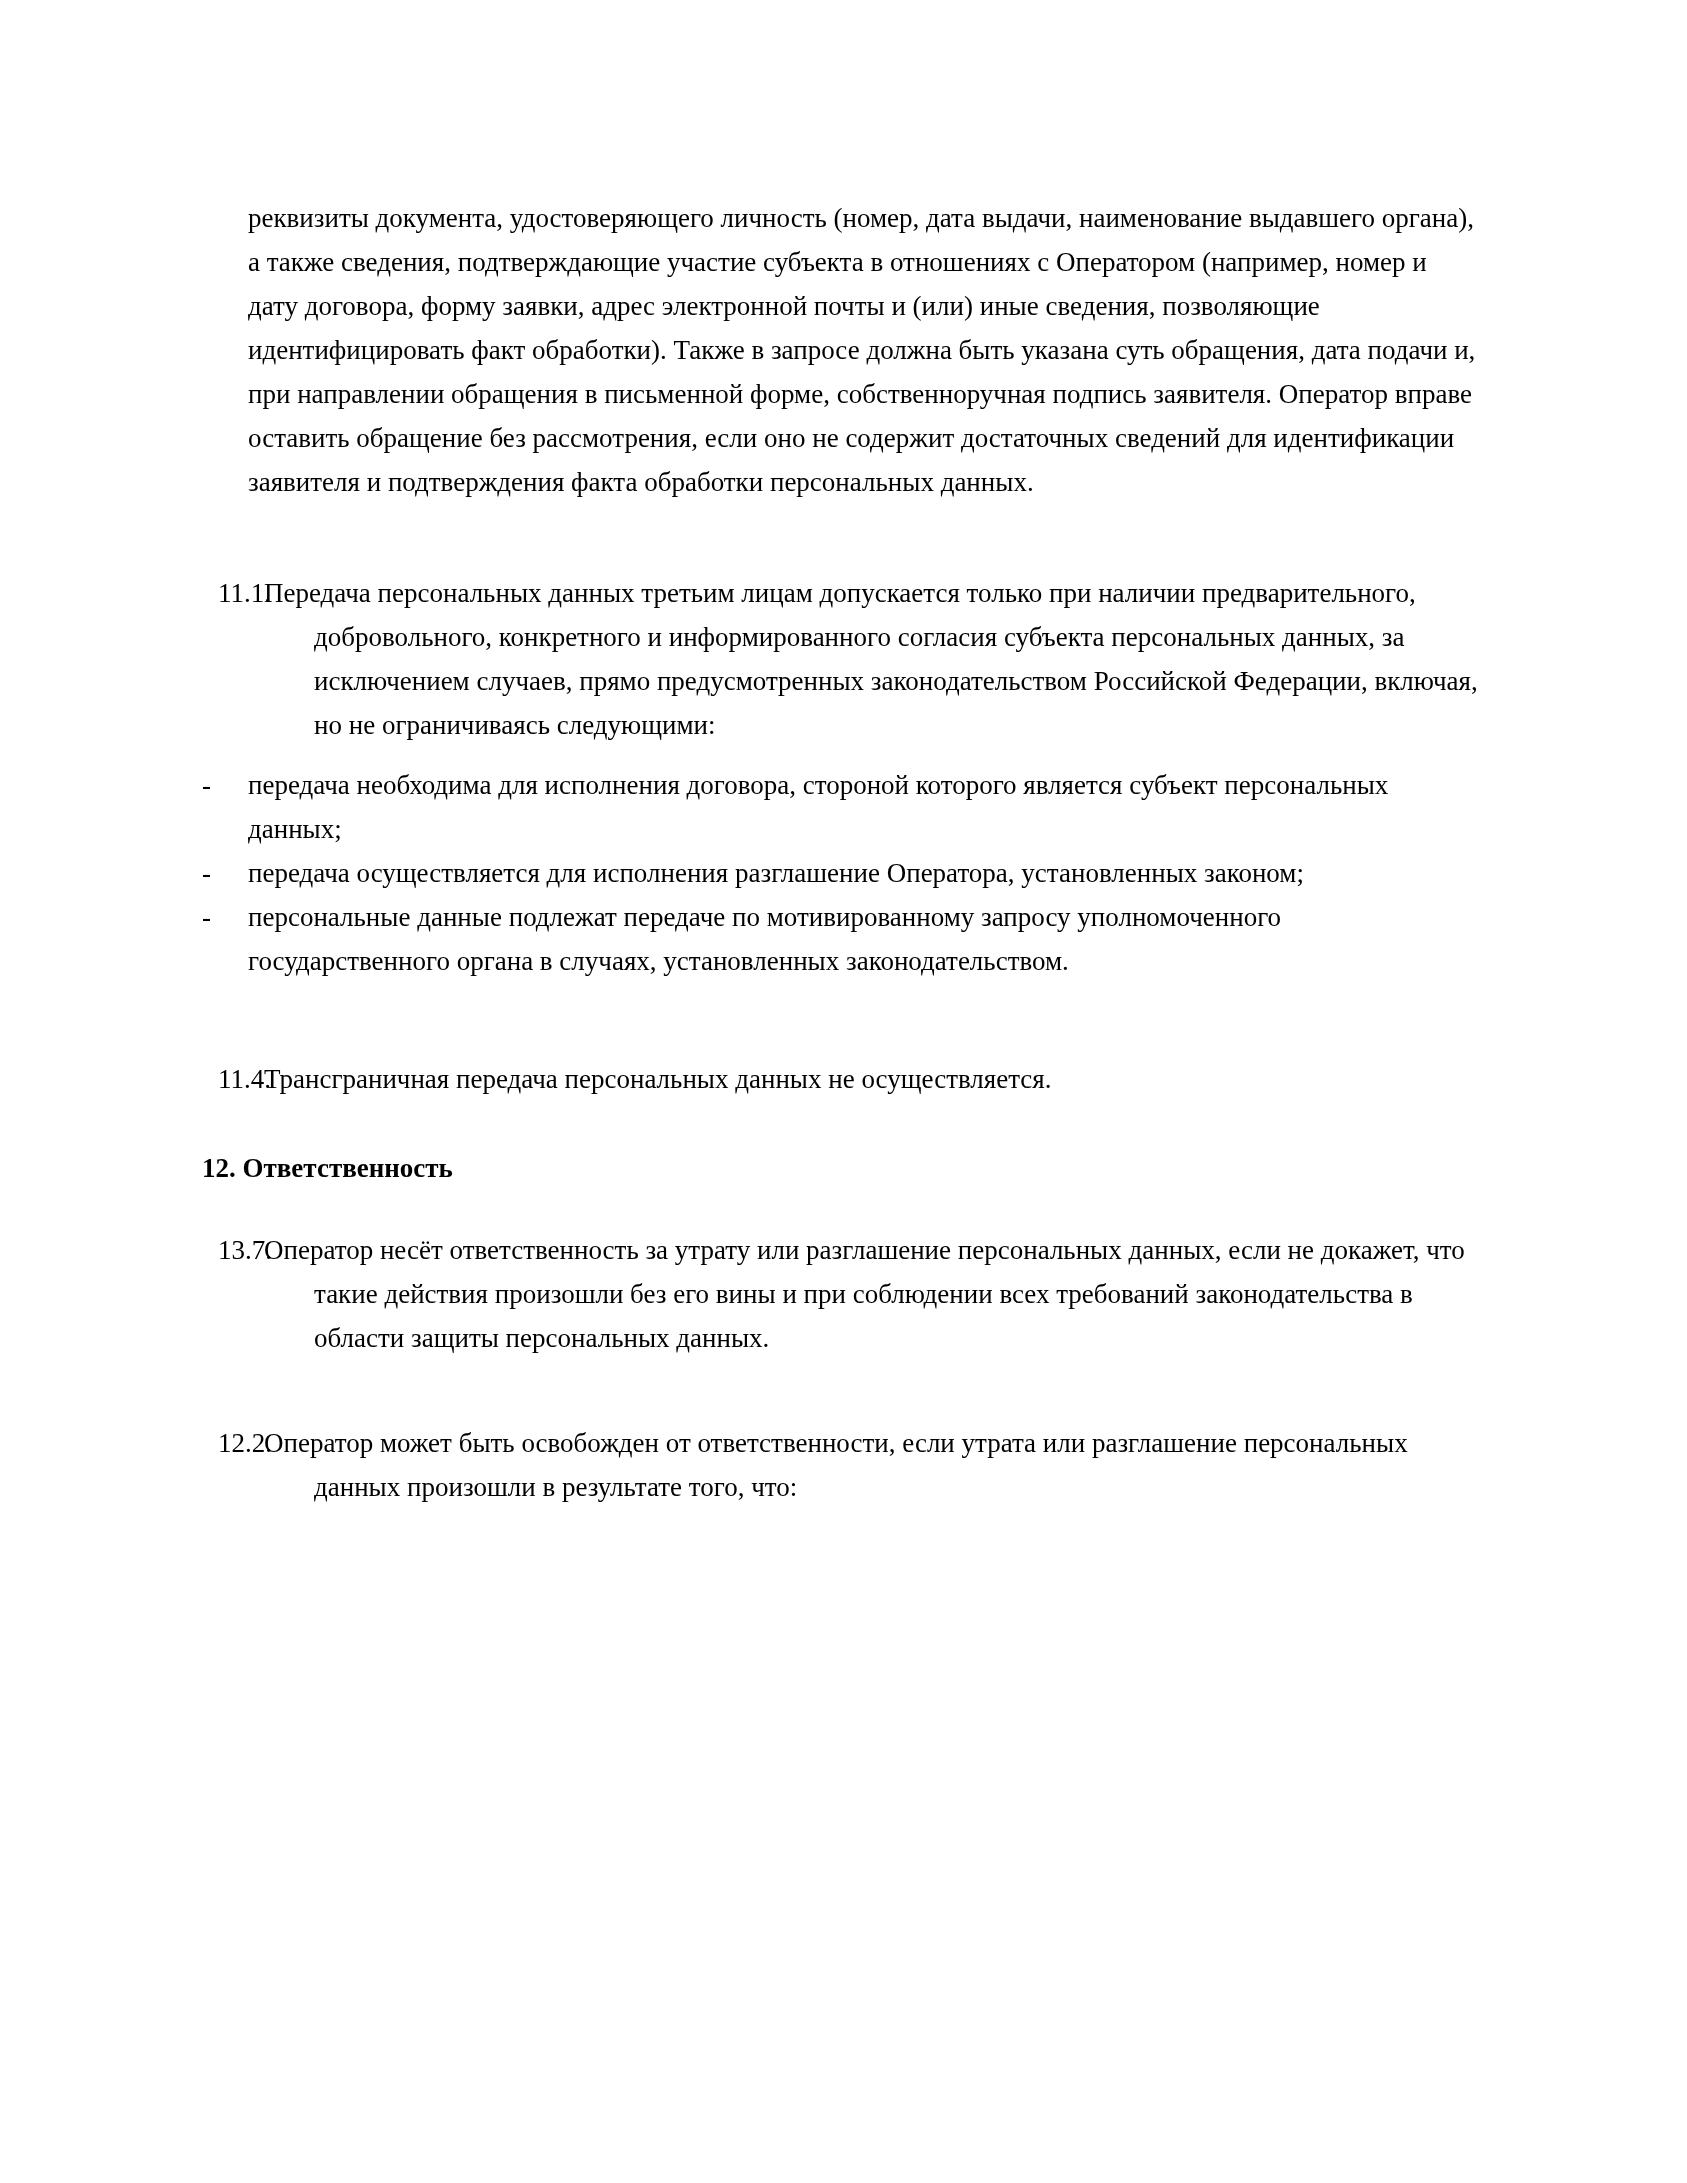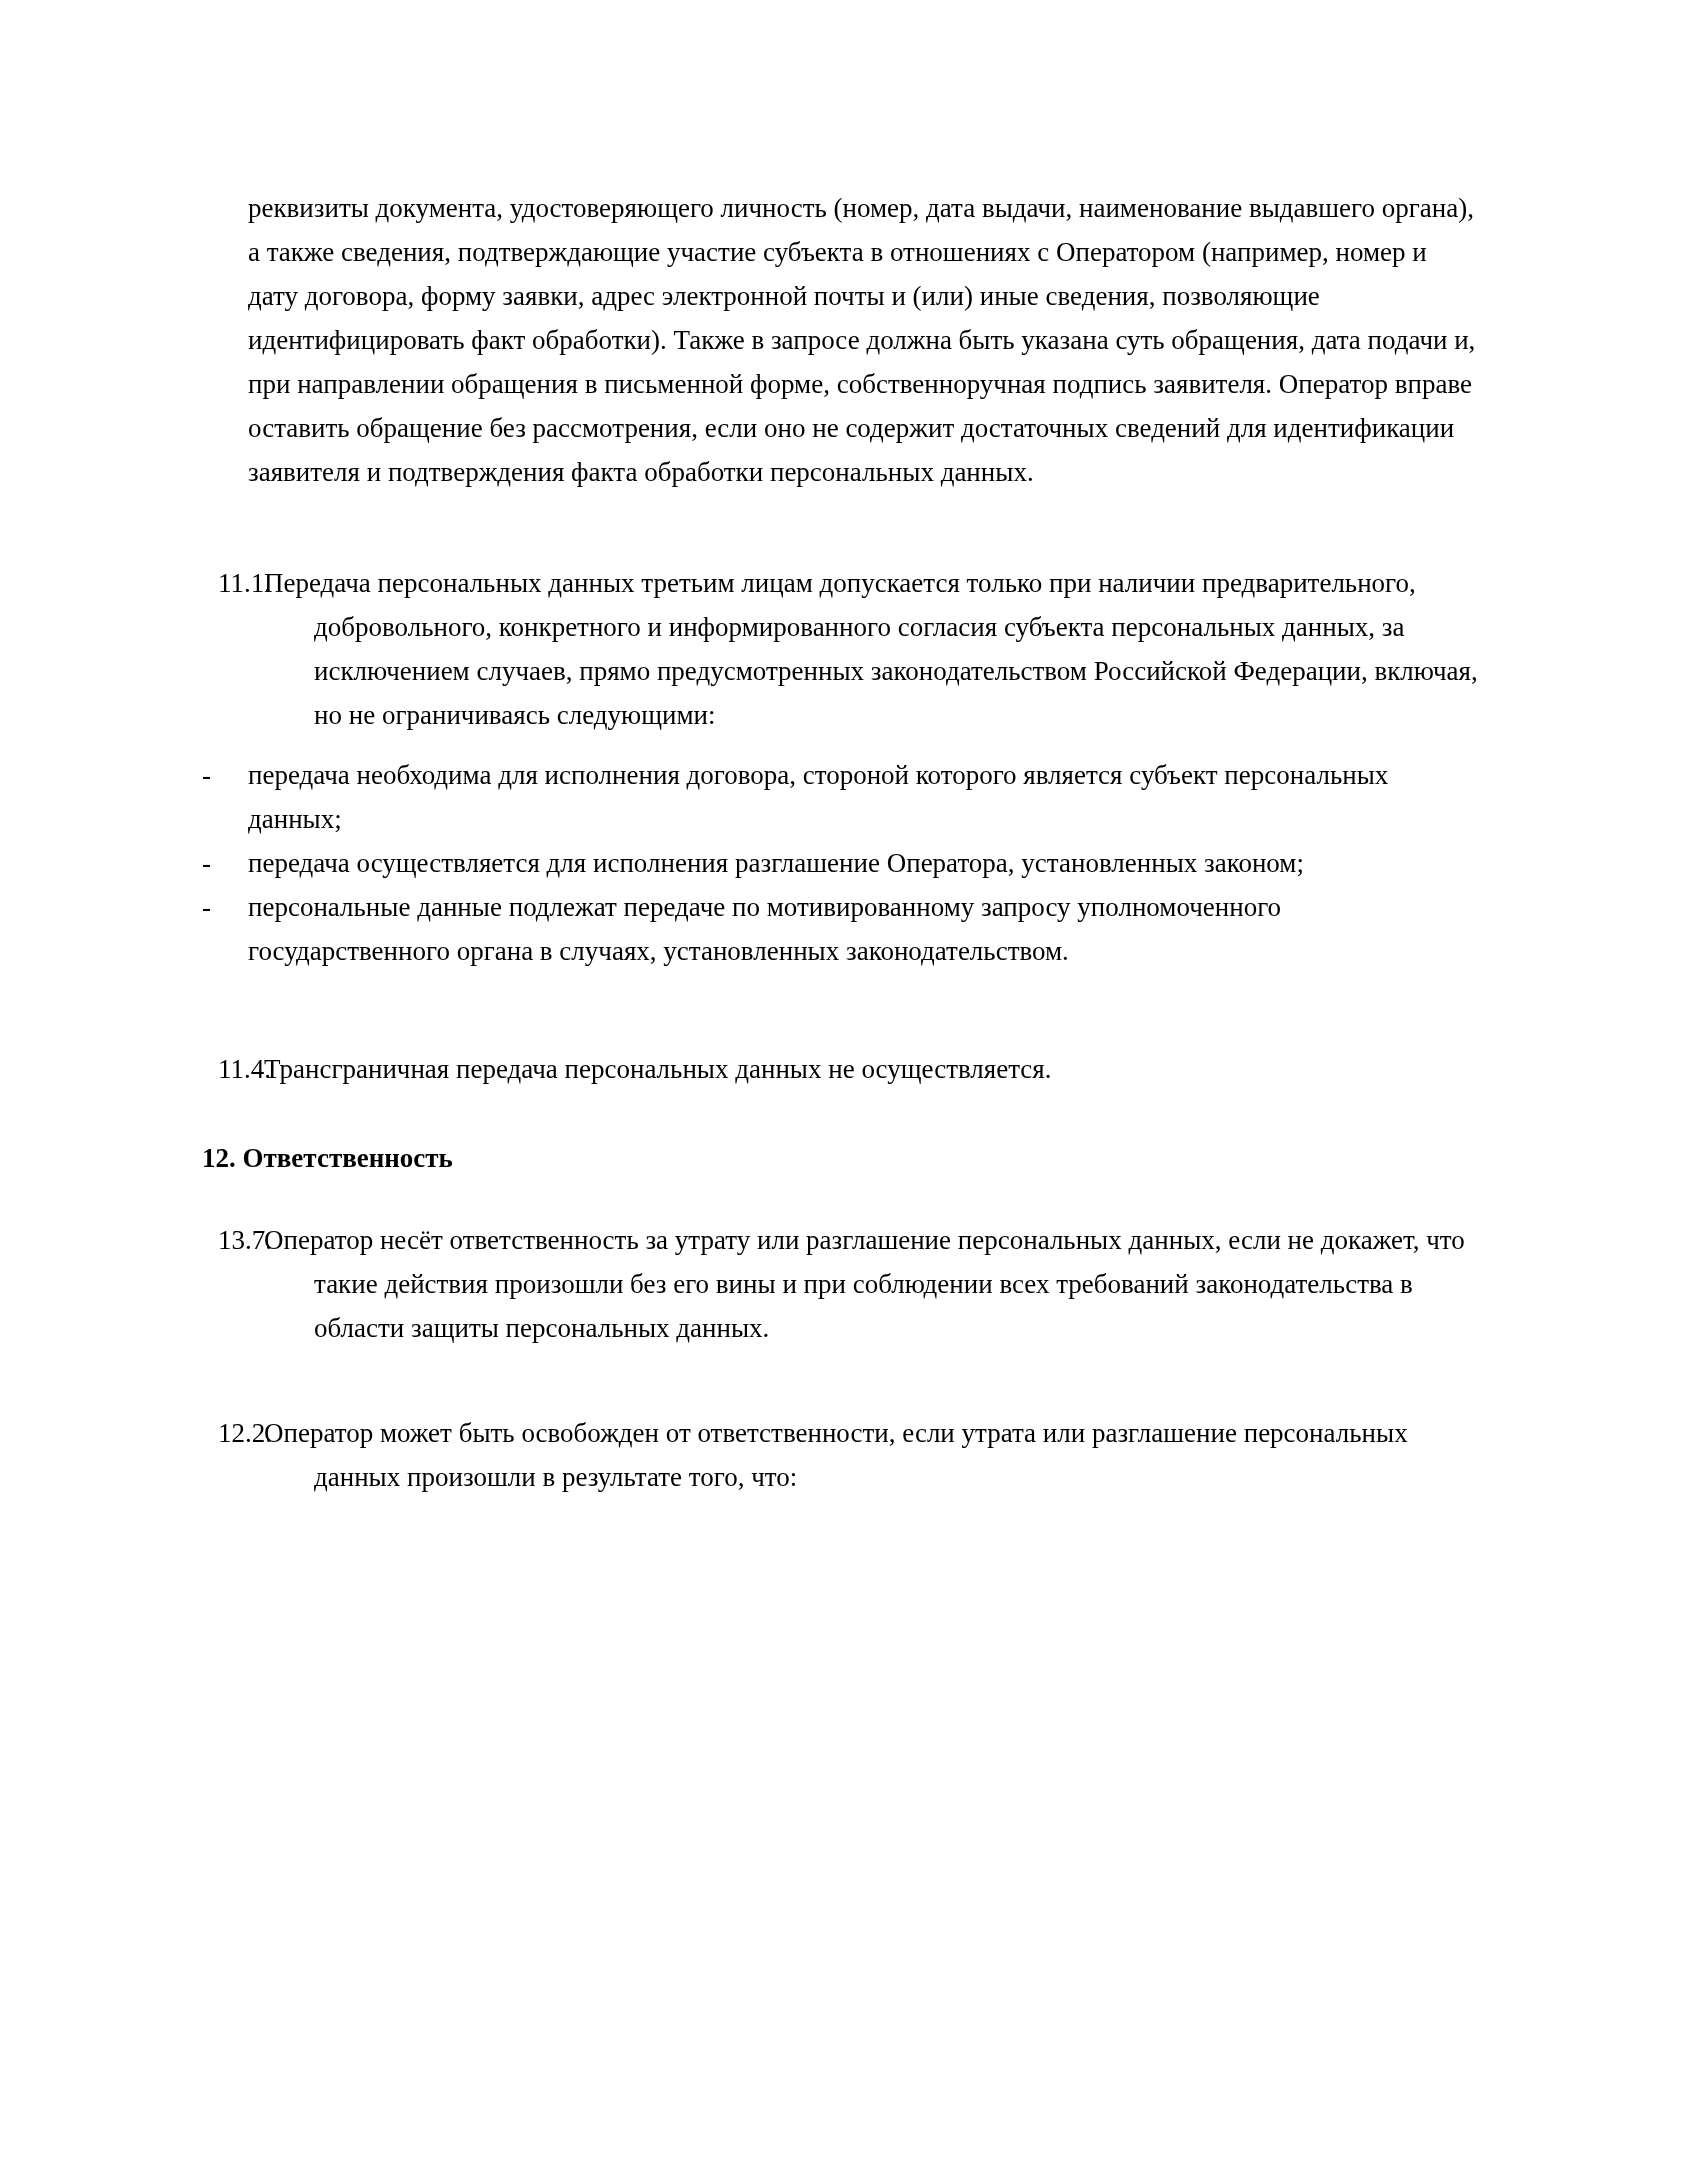--- a/index.html
+++ b/index.html
@@ -30,21 +30,21 @@
   .numitem,
   .bullet,
   .heading {
     font-size: 27px;
     line-height: 44px;
     text-align: left;
   }
 
   
   .para {
-    margin: 6px 0 0 46px;
+    margin: 16px 0 0 46px;
     padding: 0;
     width: 1231px;
   }
 
   
   .heading {
     font-weight: bold;
     margin: 0;
     padding: 0;
   }

